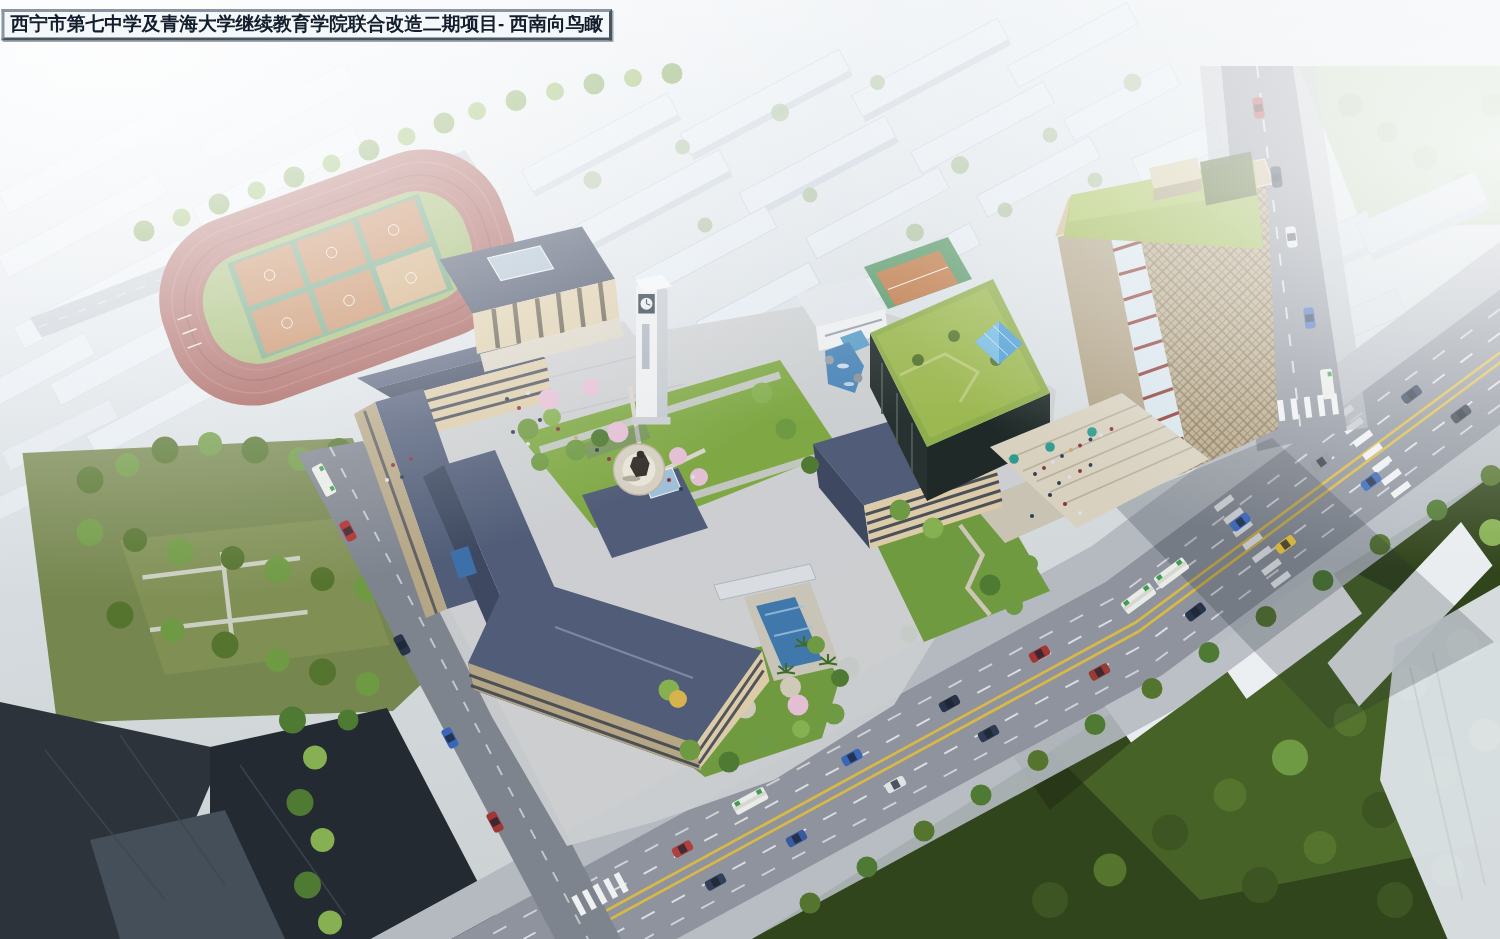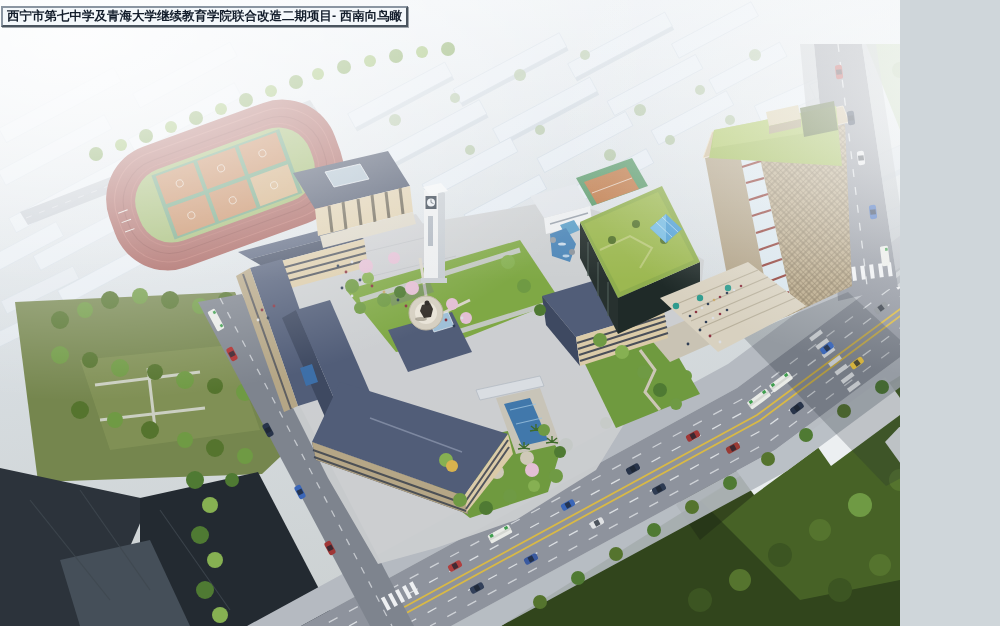--- a/index.html
+++ b/index.html
@@ -1,17 +1,17 @@
 <!DOCTYPE html>
 <html><head>
 <meta charset="utf-8">
 <style>
   html,body{margin:0;padding:0;background:#cfd6da;}
-  .stage{position:relative;width:868px;height:626px;overflow:hidden;
-         font-family:"Liberation Sans",sans-serif;background:#dfe6ec;padding-left:32px;}
+  .stage{position:relative;width:1000px;height:626px;overflow:hidden;
+         font-family:"Liberation Sans",sans-serif;background:#dfe6ec;}
   .stage svg{position:absolute;left:0;top:0;}
   .title-box{position:absolute;left:1px;top:6px;display:inline-block;
     background:#f4f8fb;border:2px solid #8a95a1;border-right-color:#4a545e;
     border-bottom-color:#4a545e;box-shadow:1px 1px 0 rgba(90,100,110,.55);
     color:#141e2c;font-size:12.5px;font-weight:bold;line-height:17px;
     padding:0 4px;white-space:nowrap;letter-spacing:0;}
   
   .hz1{fill:#e8eef4;stroke:#cdd8e2;stroke-width:.5}
   .hz2{fill:#e3eaf1;stroke:#c6d2de;stroke-width:.6}
   .hzs{fill:#c9d3dc}

